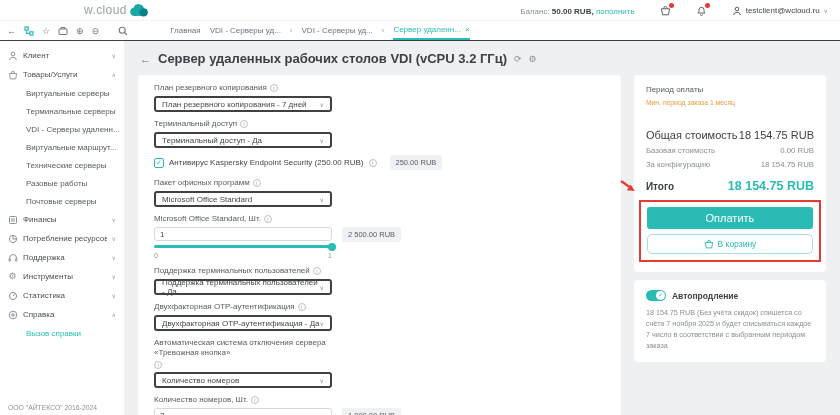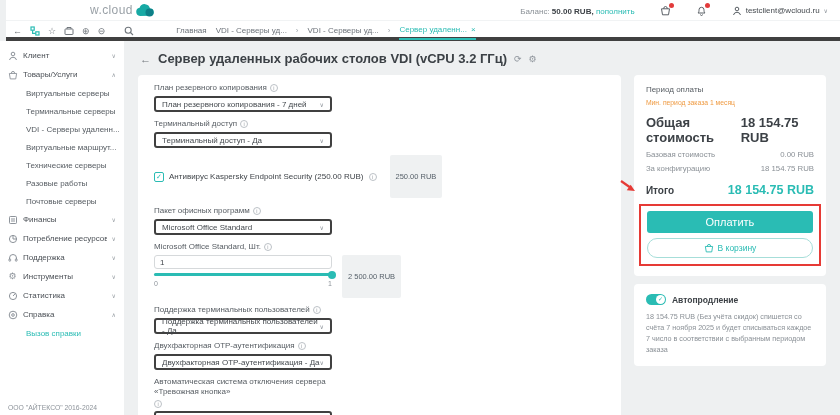--- a/index.html
+++ b/index.html
@@ -1,21 +1,21 @@
 <!DOCTYPE html>
 <html><head>
 <meta charset="utf-8">
 <style>
   *{margin:0;padding:0;box-sizing:border-box}
   html,body{width:840px;height:415px;overflow:hidden}
   body{font-family:"Liberation Sans",sans-serif;background:#eef0f1;color:#4a4f55;position:relative;font-size:8px;
        --accent:#2abcb4;--orange:#ef9b43;--red:#e63a35;}
   svg{display:block}
   
-  .topbar{position:absolute;top:0;left:6px;right:0;height:41px;background:#fff;border-bottom:4px solid #404040;z-index:3}
+  .topbar{position:absolute;top:0;left:0;right:0;height:41px;background:#fff;border-bottom:1px solid #404040;z-index:3}
   .hrow1{height:21px;display:flex;align-items:center;justify-content:space-between;padding:0 12px 0 0;border-bottom:1px solid #f1f3f4}
   .logo{margin-left:84px;display:flex;align-items:center;gap:2px;cursor:pointer}
   .logo-text{font-size:12px;color:#9aa1a7;letter-spacing:.4px}
   .hright{display:flex;align-items:flex-end;gap:25px}
   .bal{color:#8a9096;font-size:8px}
   .bal b{color:#3c4146}
   .topup{color:var(--accent);cursor:pointer;text-decoration:none}
   .hicon{position:relative;color:#5a6066;cursor:pointer}
   .dot{position:absolute;top:-2px;right:-3px;width:5px;height:5px;background:#e23b3b;border-radius:50%}
   .user{display:flex;align-items:center;gap:4px;color:#44494e;font-size:8px;cursor:pointer}
@@ -45,44 +45,44 @@
   .back{font-size:11px;color:#70767c;cursor:pointer}
   .title-row h1{font-size:13px;color:#3c4146;font-weight:bold}
   .tricon{font-size:9px;color:#8d939a;cursor:pointer}
   .cols{display:flex;gap:13px;align-items:flex-start}
   .form{background:#fff;border-radius:4px;padding:8px 16px 10px;width:492px}
   .fgroup{margin-bottom:7px}
   .flabel{font-size:8px;color:#565c62;margin-bottom:3px;display:flex;gap:3px;align-items:center;max-width:210px;line-height:10px;flex-wrap:wrap}
   .info{width:8px;height:8px;border:1px solid #bcc1c6;border-radius:50%;color:#9aa0a6;font-size:5.5px;line-height:6.5px;text-align:center;font-style:normal;display:inline-block;flex:none}
   .select{width:178px;height:16px;border:2px solid #404040;border-radius:3px;display:flex;align-items:center;justify-content:space-between;padding:0 6px;font-size:8px;color:#43484d;background:#fff;cursor:pointer}
   .selchev{font-size:6px;color:#8d939a}
-  .badge{background:#eff1f2;border-radius:2px;padding:17px 6px;font-size:7.5px;color:#555f68;white-space:nowrap;flex:none}
+  .badge{background:#eff1f2;border-radius:2px;padding:3px 6px;font-size:7.5px;color:#555f68;white-space:nowrap;flex:none}
   .checkrow{display:flex;align-items:center;gap:5px;margin:3px 0 8px}
   .cbx{width:10px;height:10px;border:1px solid var(--accent);border-radius:2px;color:var(--accent);font-size:7px;line-height:8px;text-align:center;background:#fff;cursor:pointer;flex:none}
   .cbx-label{font-size:8px;color:#40454a}
   .checkrow .badge{margin-left:8px}
   .qtyrow{display:flex;gap:10px;align-items:flex-start}
   .qtyleft{width:178px}
   .qty-input{width:100%;height:14px;border:1px solid #d6d9db;border-radius:3px;font-size:8px;padding:0 5px;color:#43484d;outline:none}
   .slider{position:relative;height:3px;background:#e2e5e7;margin-top:4px;border-radius:2px}
   .sfill{position:absolute;height:100%;background:var(--accent);border-radius:2px}
   .thumb{position:absolute;top:50%;width:8px;height:8px;border-radius:50%;background:var(--accent);transform:translate(-50%,-50%);cursor:pointer}
   .minmax{display:flex;justify-content:space-between;font-size:7px;color:#8d939a;margin-top:4px}
   
   .rcol{width:196px;display:flex;flex-direction:column;gap:8px}
   .card{background:#fff;border-radius:4px;padding:10px 12px;position:relative}
   .orow{display:flex;justify-content:space-between;font-size:7.8px;color:#8a9096;margin-top:5px}
-  .orow.strong{color:#3c4146;font-weight:bold;margin-top:9px;font-size:13px}
+  .orow.strong{color:#3c4146;font-weight:normal;margin-top:23px;font-size:11px}
   .hint{font-size:6.8px;color:var(--orange);margin-top:4px}
   .total-row{display:flex;justify-content:space-between;align-items:center;margin-top:10px}
   .tlabel{font-size:10px;font-weight:bold;color:#3c4146}
   .tval{font-size:12.5px;font-weight:bold;color:var(--accent)}
   .annot{border:2px solid var(--red);margin:7px -7px 0;padding:5px 6px 6px;position:relative}
   .pay{width:100%;height:22px;background:var(--accent);color:#fff;border:none;border-radius:3px;font-size:11px;cursor:pointer;font-family:inherit}
-  .cartbtn{width:100%;height:20px;margin-top:5px;background:#fff;border:1px solid #a6ded9;border-radius:10px;color:var(--accent);font-size:8.5px;display:flex;align-items:center;justify-content:center;gap:4px;cursor:pointer;font-family:inherit}
+  .cartbtn{width:100%;height:20px;margin-top:5px;background:#fff;border:1px solid #a6ded9;border-radius:5px;color:var(--accent);font-size:8.5px;display:flex;align-items:center;justify-content:center;gap:4px;cursor:pointer;font-family:inherit}
   .arrow{position:absolute;left:-14px;top:104px;width:18px;height:16px}
   .trow{display:flex;align-items:center;gap:6px}
   .toggle{width:20px;height:11px;background:var(--accent);border-radius:6px;position:relative;cursor:pointer;flex:none}
   .knob{position:absolute;right:1px;top:1px;width:9px;height:9px;background:#fff;border-radius:50%;color:var(--accent);font-size:6px;line-height:9px;text-align:center;font-style:normal}
   .rtitle{font-size:8.5px;font-weight:bold;color:#3c4146}
   .rdesc{font-size:7.2px;color:#8a9096;line-height:1.55;margin-top:6px}
   .select.full{width:100%}
 </style>
 </head>
 <body style="--accent: #2abcb4; --orange: #ef9b43; --red: #e63a35;">

